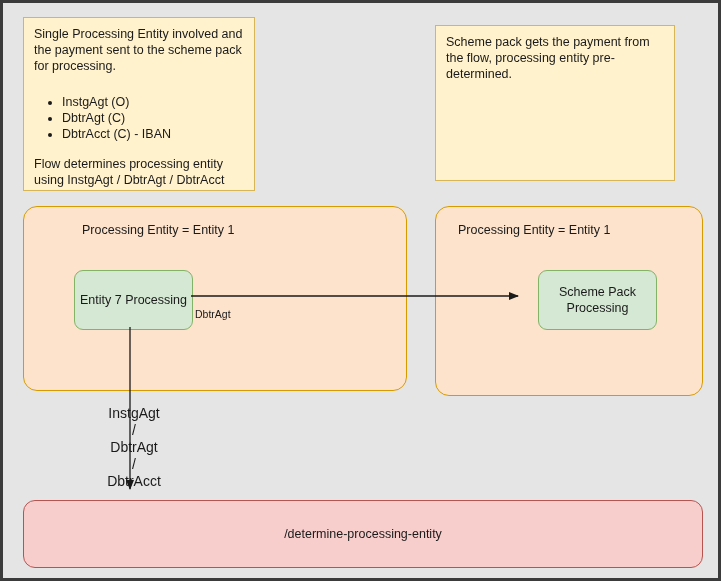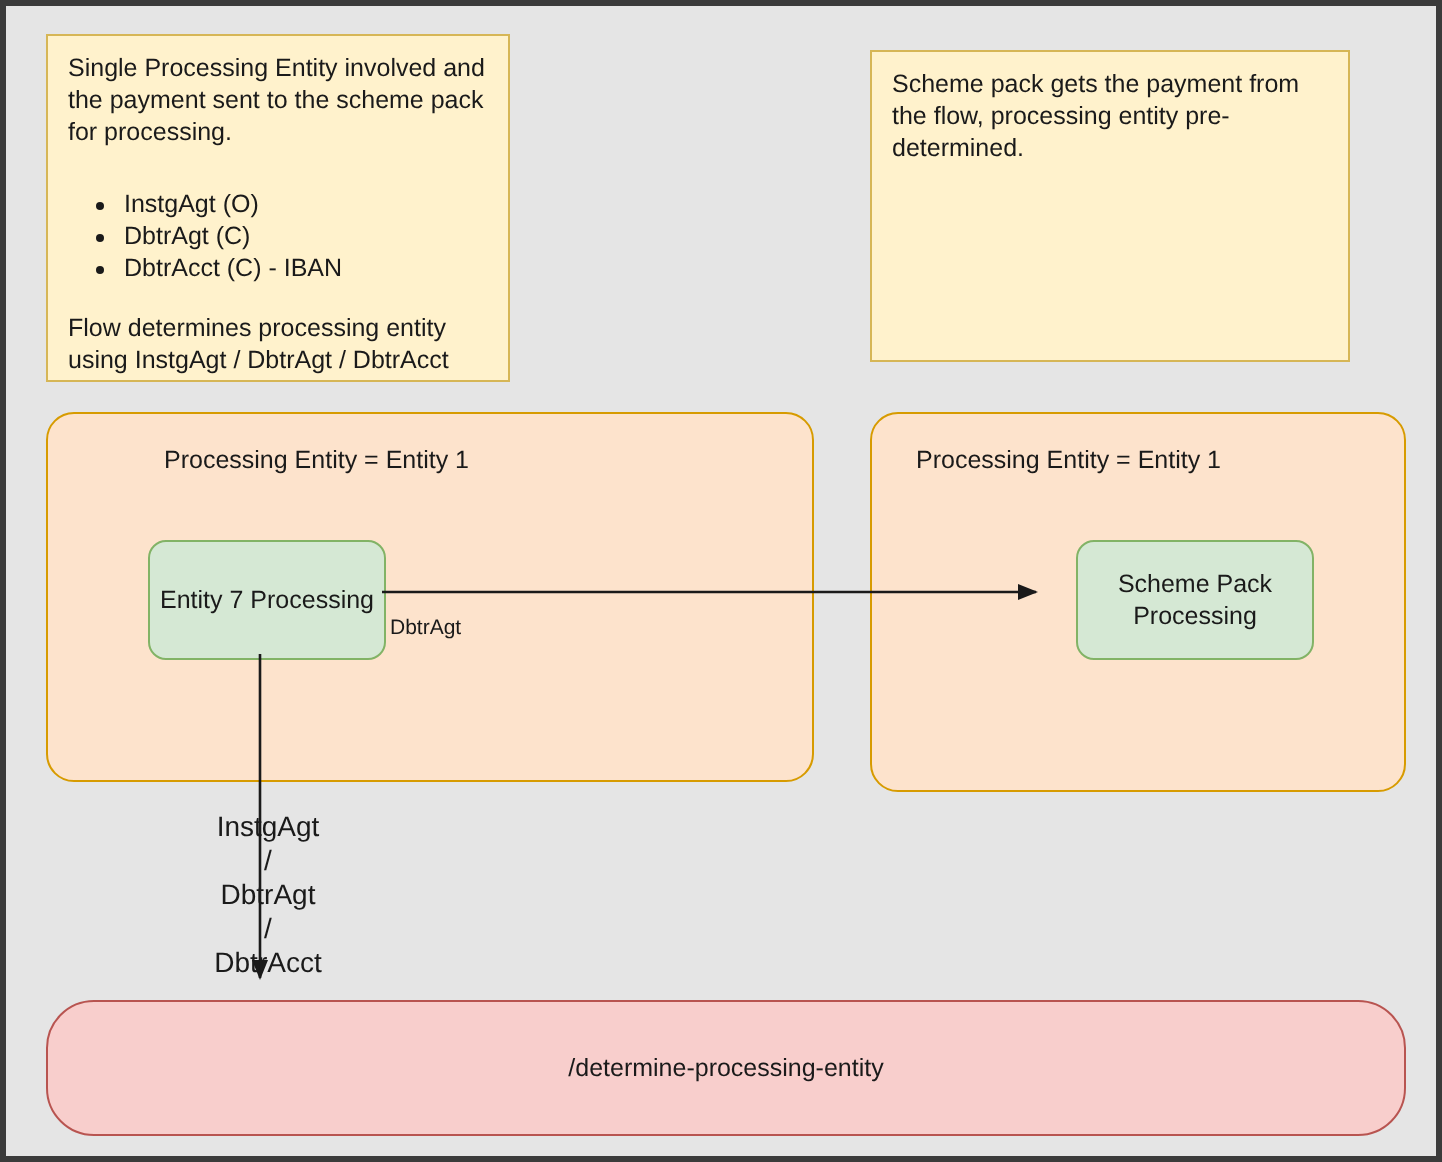--- a/index.html
+++ b/index.html
@@ -109,21 +109,21 @@
 
   #endpoint-bar {
     position: absolute;
     left: 20px;
     top: 497px;
     width: 680px;
     height: 68px;
     box-sizing: border-box;
     background: #f8cecc;
     border: 1.4px solid #b85450;
-    border-radius: 24px;
+    border-radius: 12px;
     display: flex;
     align-items: center;
     justify-content: center;
     font-size: 12.5px;
     color: #1a1a1a;
   }
 
   #edges {
     position: absolute;
     left: 0;

